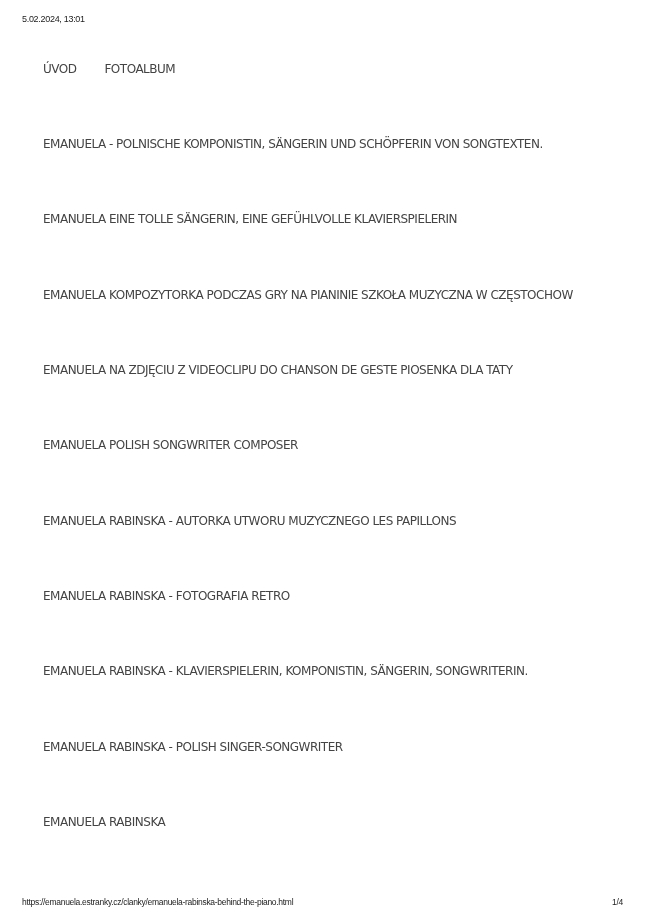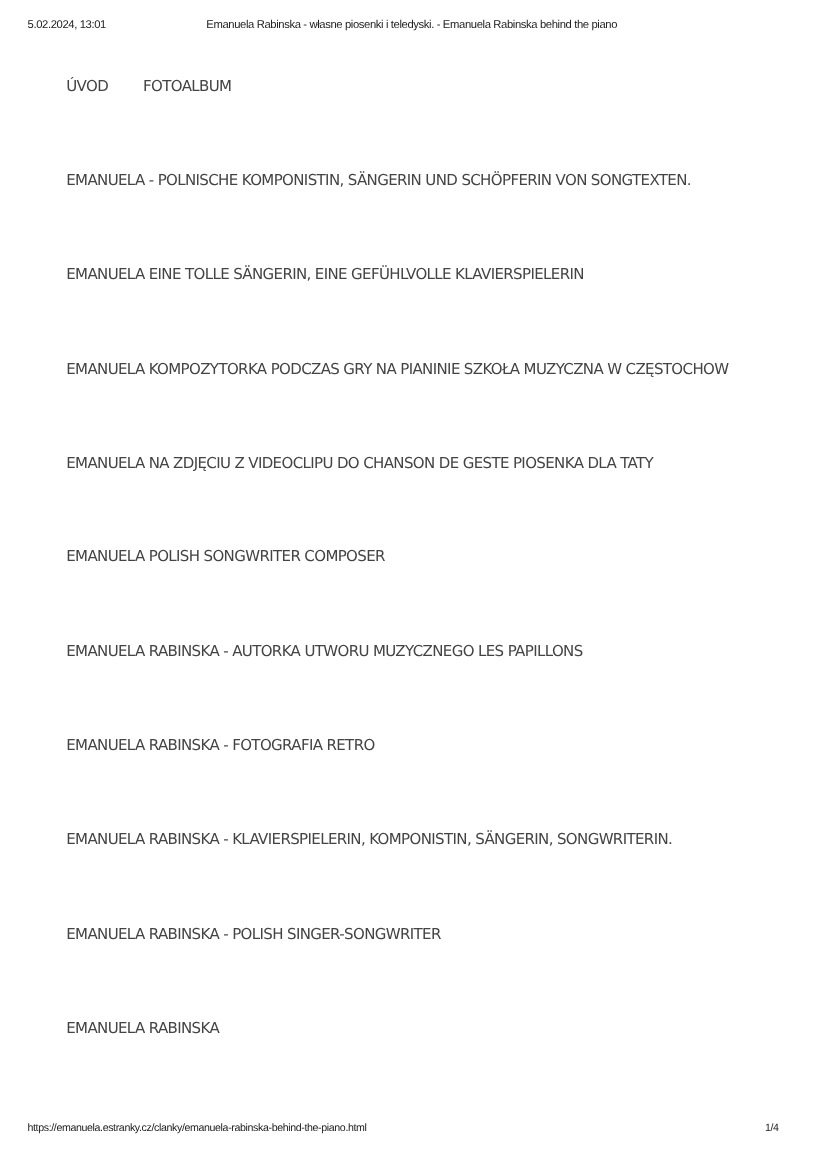--- a/index.html
+++ b/index.html
@@ -19,30 +19,29 @@
       font-size: 8.5px; color: #222; letter-spacing: -0.3px;
     }
     .print-footer .url { position: absolute; left: 22px; white-space: nowrap; }
     .print-footer .page { position: absolute; left: 612px; }
     .menu {
       position: absolute; left: 0; top: 0; width: 650px;
       font-family: "DejaVu Sans", sans-serif; font-size: 12px; color: #444;
       letter-spacing: -0.5px;
     }
     .menu-row {
-      position: absolute; left: 53px; white-space: nowrap; display: flex; text-align: right;
+      position: absolute; left: 43px; white-space: nowrap; display: flex; text-align: right;
     }
     .menu-item { color: #444; text-decoration: none; cursor: pointer; margin-right: 28px; }
   </style>
 </head>
 <body>
 
 <div class="print-header">
   <span class="date">5.02.2024, 13:01</span>
-  <span class="title">Emanuela Rabinska - własne piosenki i teledyski. - Emanuela Rabinska behind the piano</span>
 </div>
 
 <nav class="menu">
   <div class="menu-row" style="top:62px">
     <a class="menu-item">ÚVOD</a>
     <a class="menu-item">FOTOALBUM</a>
   </div>
   <div class="menu-row" style="top:137px">
     <a class="menu-item">EMANUELA - POLNISCHE KOMPONISTIN, SÄNGERIN UND SCHÖPFERIN VON SONGTEXTEN.</a>
   </div>

